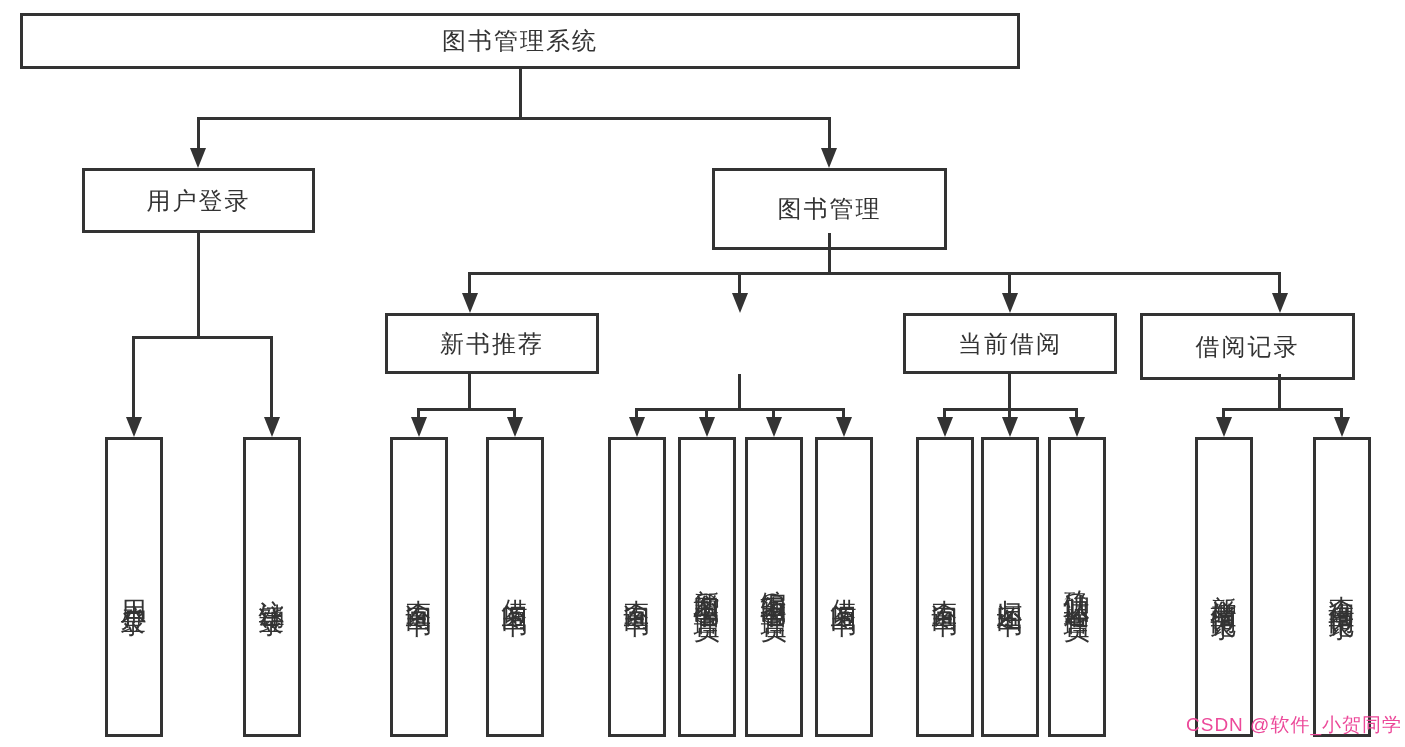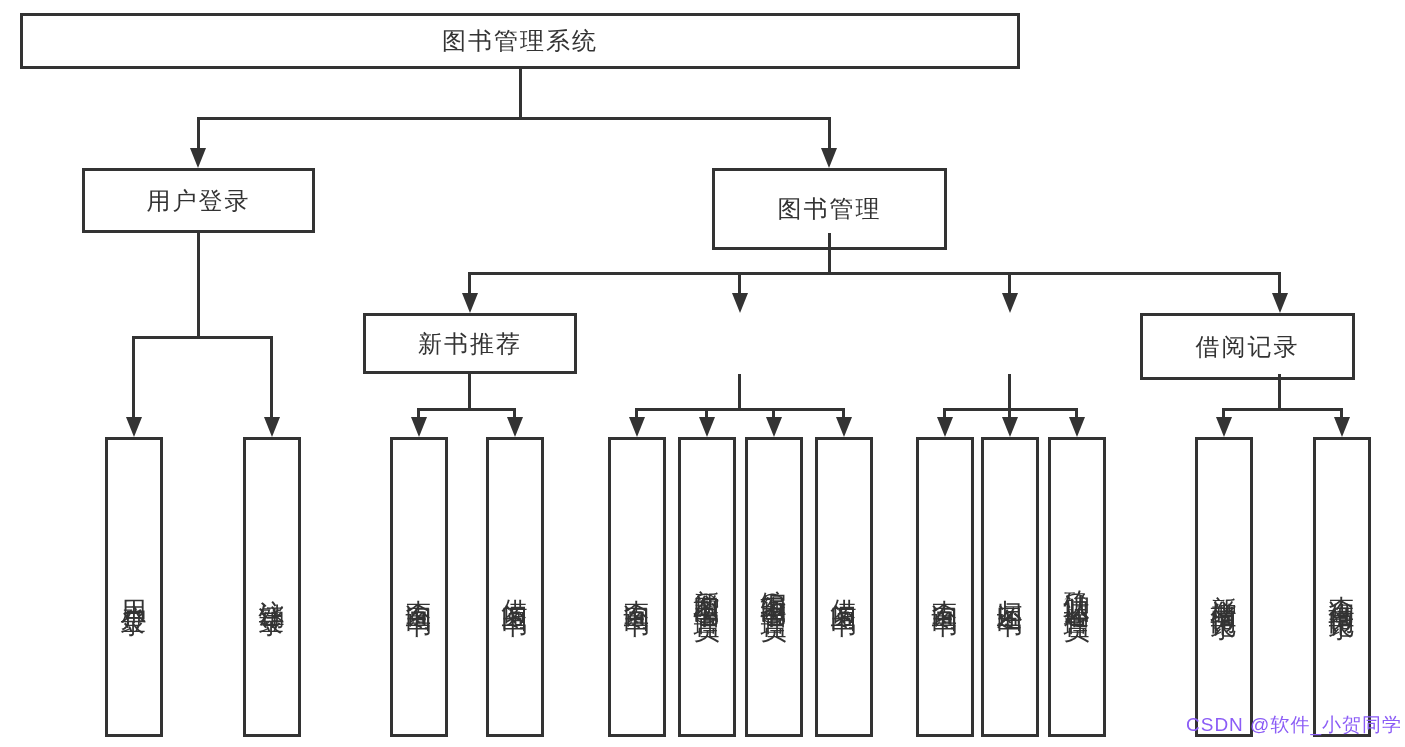--- a/index.html
+++ b/index.html
@@ -45,21 +45,21 @@
     border-left: 8px solid transparent;
     border-right: 8px solid transparent;
     border-top: 20px solid #333333;
   }
   .watermark {
     position: absolute;
     left: 1186px;
     top: 712px;
     font-size: 19px;
     letter-spacing: 1px;
-    color: #8b5cf6;
+    color: #ec4899;
     white-space: nowrap;
   }
 </style>
 </head>
 <body>
 
 <div class="canvas">
 
   <div class="box" style="left:20px;top:13px;width:1000px;height:56px">
     <span class="hlabel">图书管理系统</span>
@@ -90,22 +90,25 @@
   <div class="hline" style="left:468px;top:272px;width:813px"></div>
   <div class="vline" style="left:468px;top:272px;height:24px"></div>
   <div class="arrow" style="left:462px;top:293px"></div>
   <div class="vline" style="left:738px;top:272px;height:24px"></div>
   <div class="arrow" style="left:732px;top:293px"></div>
   <div class="vline" style="left:1008px;top:272px;height:24px"></div>
   <div class="arrow" style="left:1002px;top:293px"></div>
   <div class="vline" style="left:1278px;top:272px;height:24px"></div>
   <div class="arrow" style="left:1272px;top:293px"></div>
 
-  <div class="box" style="left:363px;top:313px;width:214px;height:61px">
+  <div class="box" style="left:385px;top:313px;width:214px;height:61px">
     <span class="hlabel">新书推荐</span>
+  </div>
+  <div class="box" style="left:903px;top:313px;width:214px;height:61px">
+    <span class="hlabel">当前借阅</span>
   </div>
   <div class="box" style="left:1140px;top:313px;width:215px;height:67px">
     <span class="hlabel">借阅记录</span>
   </div>
 
   <div class="vline" style="left:468px;top:374px;height:36px"></div>
   <div class="hline" style="left:417px;top:408px;width:99px"></div>
   <div class="vline" style="left:417px;top:408px;height:12px"></div>
   <div class="arrow" style="left:411px;top:417px"></div>
   <div class="vline" style="left:513px;top:408px;height:12px"></div>

